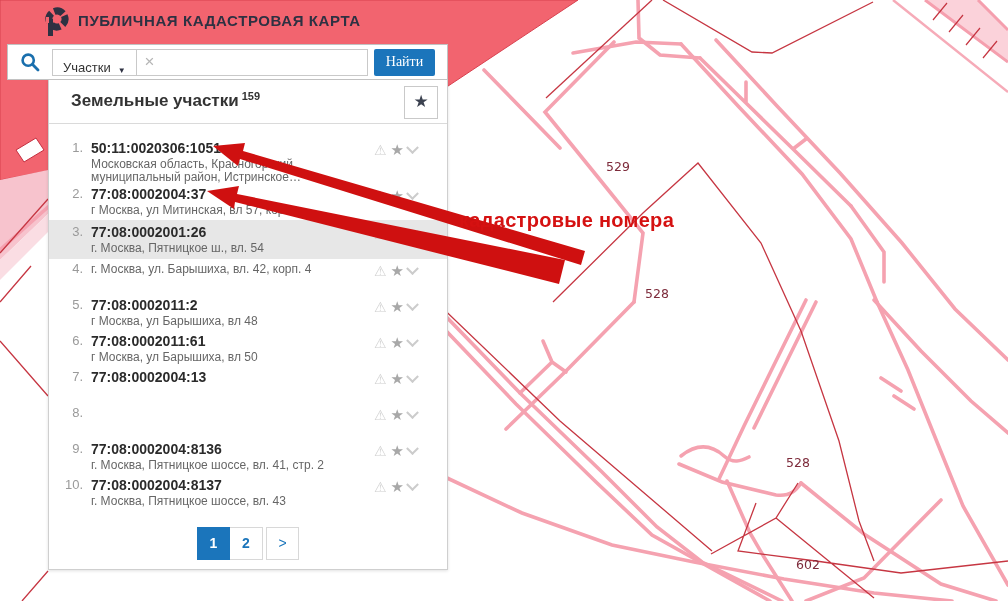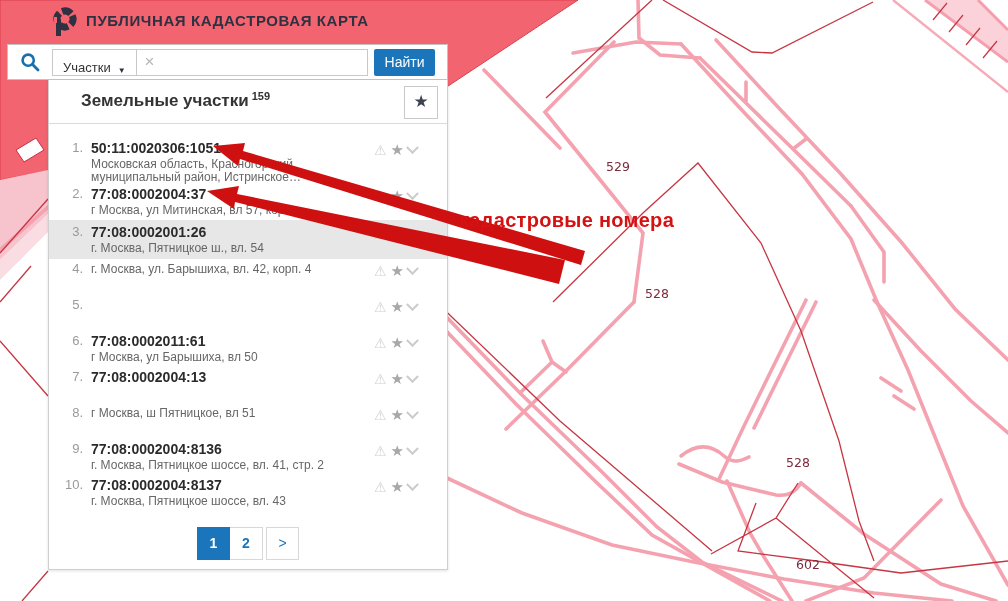--- a/index.html
+++ b/index.html
@@ -6,48 +6,48 @@
   html,body { width:1008px; height:601px; overflow:hidden;
     font-family:"Liberation Sans", sans-serif; background:#ffffff; }
   .stage { position:relative; width:1008px; height:601px; }
 
   
   .map-svg { position:absolute; left:0; top:0; z-index:0; }
   .map-label { position:absolute; z-index:1; font-size:12.5px; color:#7d2b3b;
     font-family:"DejaVu Sans", sans-serif; }
 
   
-  .app-header { position:absolute; left:16px; top:0; width:600px; height:40px;
+  .app-header { position:absolute; left:8px; top:0; width:600px; height:40px;
     display:flex; align-items:center; z-index:3;padding-left:28px; }
   .logo { margin:4px 8px 0 8px; }
   .app-title { font-size:15px; font-weight:700; color:#2e3142; letter-spacing:.6px; }
 
   
   .search-bar { position:absolute; left:7px; top:44px; width:441px; height:36px;
     background:#fff; border:1px solid #c2c2c2; z-index:4;
     display:flex; align-items:center; }
   .mag { margin:0 12px 0 12px; flex:0 0 auto; }
   .combo { display:flex; align-items:center; height:27px; border:1px solid #c9c9c9;
     background:#fff; width:316px; }
   .combo .dd { display:flex; align-items:flex-end; gap:7px; padding:0 10px; height:100%;
     border-right:1px solid #c9c9c9; cursor:pointer; }
   .combo .dd span.lbl { font-size:13px; color:#333; }
   .combo .dd span.caret { font-size:8px; color:#2e3142; }
   .combo input { border:none; outline:none; flex:1; font-size:15px; color:#333;
     padding:0 4px 0 12px; font-family:"Liberation Sans", sans-serif; height:100%; min-width:0;}
   .combo .clear { color:#b5b5b5; font-size:17px; padding:0 8px; cursor:pointer; }
   .find-btn { margin-left:6px; width:61px; height:27px; background:#1b75bb; color:#fff;
-    border:none; font-size:14px; font-family:Liberation Sans, sans-serif;
+    border:none; font-size:14px; font-family:Liberation Serif, serif;
     border-radius:2px; cursor:pointer; }
 
   
   .panel { position:absolute; left:48px; top:80px; width:400px; height:490px;
     background:#fff; border:1px solid #cfcfcf; border-top:none; z-index:3;
     box-shadow:0 1px 3px rgba(0,0,0,.12); }
-  .panel-head { position:relative; height:44px; padding:10px 0 0 32px;
+  .panel-head { position:relative; height:44px; padding:10px 0 0 22px;
     border-bottom:1px solid #dadada; }
   .panel-title { display:inline; font-size:17px; font-weight:700; color:#333; }
   .panel-count { font-size:11px; font-weight:700; color:#333; vertical-align:super; margin-left:3px;}
   .fav-btn { position:absolute; right:9px; top:6px; width:34px; height:33px;
     border:1px solid #c9c9c9; background:#fff; color:#3c4250; font-size:17px;
     line-height:30px; text-align:center; cursor:pointer; }
 
   .list { padding-top:14px; }
   .row { position:relative; display:flex; min-height:36px; padding-top:2px; }
   .row.tall { min-height:46px; }
@@ -210,20 +210,24 @@
         </div>
         <div class="icons">
           <span class="warn-ic">⚠</span>
           <span class="star-ic">★</span>
           <span class="chev"></span>
         </div>
       </div>
 
       <div class="row">
         <span class="num">5.</span>
+        <div class="body">
+          <div class="cad">77:08:0002011:2</div>
+          <div class="addr">г Москва, ул Барышиха, вл 48</div>
+        </div>
         <div class="icons">
           <span class="warn-ic">⚠</span>
           <span class="star-ic">★</span>
           <span class="chev"></span>
         </div>
       </div>
 
       <div class="row">
         <span class="num">6.</span>
         <div class="body">
@@ -245,21 +249,20 @@
         <div class="icons">
           <span class="warn-ic">⚠</span>
           <span class="star-ic">★</span>
           <span class="chev"></span>
         </div>
       </div>
 
       <div class="row">
         <span class="num">8.</span>
         <div class="body">
-          <div class="addr">г Москва, ш Пятницкое, вл 51</div>
         </div>
         <div class="icons">
           <span class="warn-ic">⚠</span>
           <span class="star-ic">★</span>
           <span class="chev"></span>
         </div>
       </div>
 
       <div class="row">
         <span class="num">9.</span>

